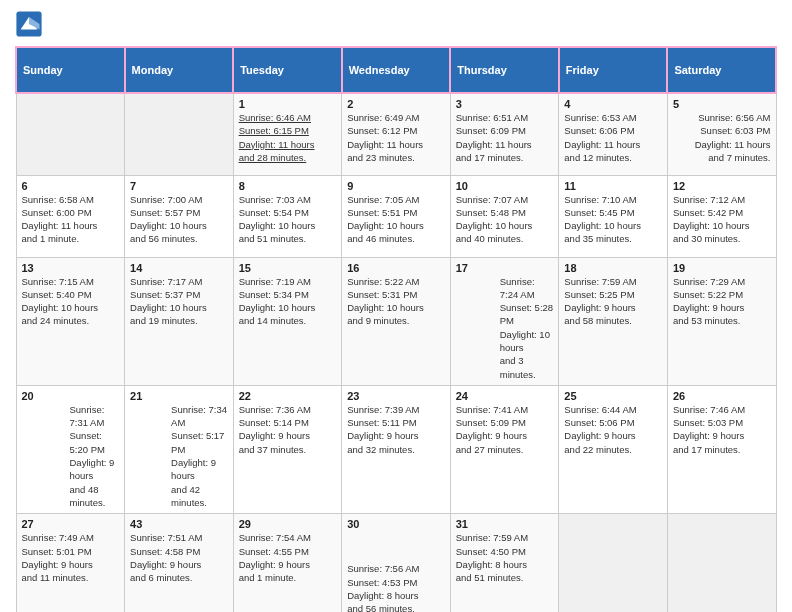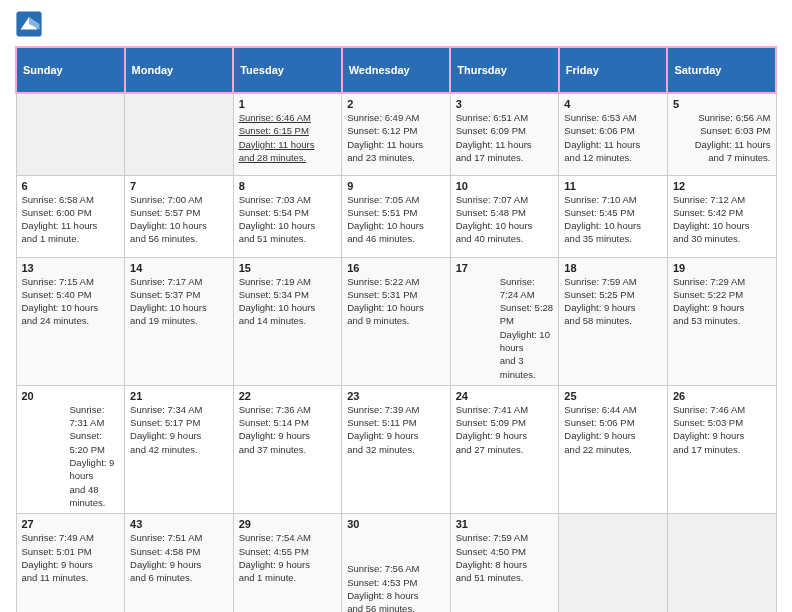--- a/index.html
+++ b/index.html
@@ -279,21 +279,21 @@
         <tr>
           <td>
             <span class="day-number">20</span>
             <div class="day-info" style="white-space: pre-line; margin-left: 48px;">Sunrise: 7:31 AM
 Sunset: 5:20 PM
 Daylight: 9 hours
 and 48 minutes.</div>
           </td>
           <td>
             <span class="day-number">21</span>
-            <div class="day-info" style="white-space: pre-line;">Sunrise: 7:34 AM
+            <div class="day-info" style="white-space: pre-line; margin-left: 41px;">Sunrise: 7:34 AM
 Sunset: 5:17 PM
 Daylight: 9 hours
 and 42 minutes.</div>
           </td>
           <td>
             <span class="day-number">22</span>
             <div class="day-info" style="white-space: pre-line;">Sunrise: 7:36 AM
 Sunset: 5:14 PM
 Daylight: 9 hours
 and 37 minutes.</div>

